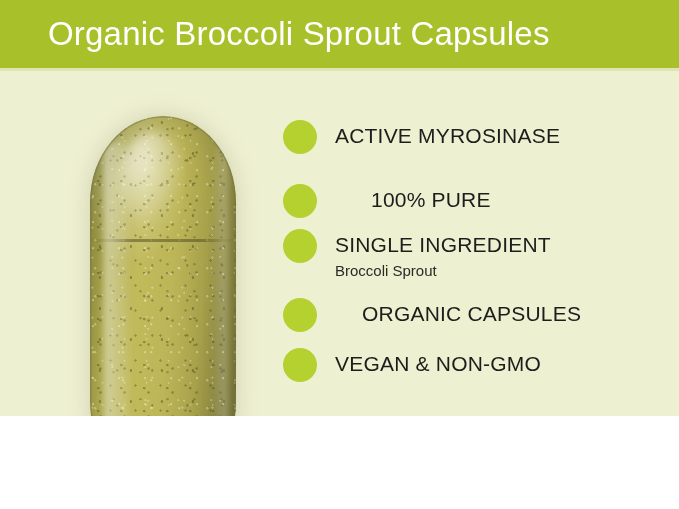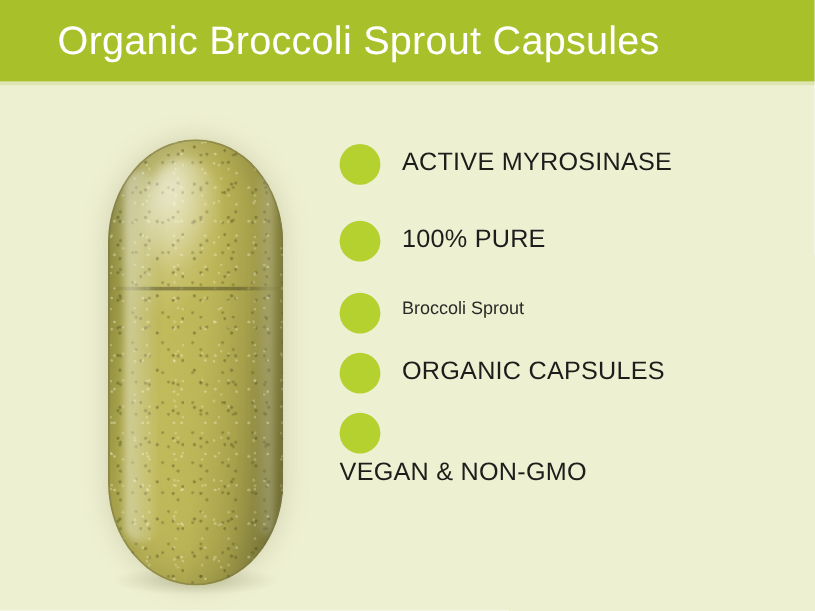--- a/index.html
+++ b/index.html
@@ -6,21 +6,21 @@
     margin: 0;
     padding: 0;
     background: #ffffff;
   }
   body {
     font-family: "Liberation Sans", sans-serif;
   }
   .poster {
     position: relative;
     width: 679px;
-    height: 509px;
+    height: 416px;
     background: #eef0d2;
     overflow: hidden;
   }
   
   .header-bar {
     position: absolute;
     left: 0;
     top: 0;
     width: 679px;
     height: 68px;
@@ -183,28 +183,27 @@
     letter-spacing: 0.2px;
     line-height: 28px;
     white-space: nowrap;
   }
   .feature-sub {
     font-size: 15px;
     color: #2a2a26;
     line-height: 22px;
     margin-top: 1px;
     white-space: nowrap;
-    text-align: center;
   }
   
   .feature.r1 { margin-bottom: 30px; }
-  .feature.r2 { margin-bottom: 26px; }
+  .feature.r2 { margin-bottom: 11px; gap: 36px; }
   .feature.r3 { margin-bottom: 16px; }
-  .feature.r4 { margin-bottom: 16px; }
-  .feature.r5 { margin-bottom: 0; flex-direction: column; }
+  .feature.r4 { margin-bottom: 16px; gap: 27px; }
+  .feature.r5 { margin-bottom: 0; }
 </style>
 </head>
 <body>
 
 <div class="poster">
 
   <div class="header-bar">
     <div class="header-title">Organic Broccoli Sprout Capsules</div>
   </div>
   <div class="header-underline"></div>
@@ -233,20 +232,21 @@
     <div class="feature r2">
       <div class="bullet"></div>
       <div class="feature-text">
         <div class="feature-title">100% PURE</div>
       </div>
     </div>
 
     <div class="feature r3">
       <div class="bullet"></div>
       <div class="feature-text">
+        <div class="feature-title">SINGLE INGREDIENT</div>
         <div class="feature-sub">Broccoli Sprout</div>
       </div>
     </div>
 
     <div class="feature r4">
       <div class="bullet"></div>
       <div class="feature-text">
         <div class="feature-title">ORGANIC CAPSULES</div>
       </div>
     </div>

